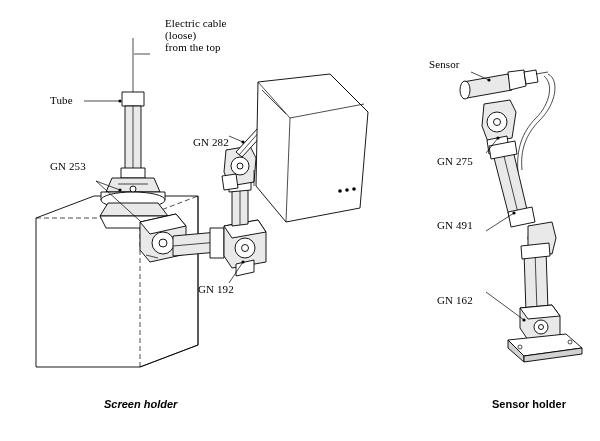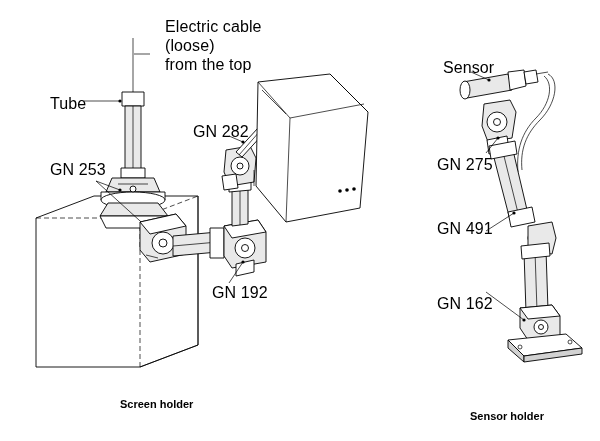--- a/index.html
+++ b/index.html
@@ -15,25 +15,26 @@
     position: relative;
   }
   #stage {
     position: relative;
     width: 600px;
     height: 441px;
     background: #ffffff;
   }
   .label {
     position: absolute;
-    font-size: 16px;
+    font-size: 11px;
     color: #000000;
-    line-height: 19px;
+    line-height: 12px;
     white-space: pre;
     letter-spacing: 0.1px;
+    font-family: Liberation Serif, serif;
   }
   .caption {
     position: absolute;
     font-size: 11px;
     font-weight: bold;
     color: #000000;
     white-space: pre;
   }
   svg.art {
     position: absolute;
@@ -215,29 +216,29 @@
   </svg>
 
   <div class="label" style="left:165px; top:17px;">Electric cable
 (loose)
 from the top</div>
 
   <div class="label" style="left:50px; top:94px;">Tube</div>
 
   <div class="label" style="left:50px; top:160px;">GN 253</div>
 
-  <div class="label" style="left:193px; top:122px;">GN 282</div>
-
-  <div class="label" style="left:212px; top:283px;">GN 192</div>
-
-  <div class="label" style="left:443px; top:58px;">Sensor</div>
+  <div class="label" style="left:193px; top:136px;">GN 282</div>
+
+  <div class="label" style="left:198px; top:283px;">GN 192</div>
+
+  <div class="label" style="left:429px; top:58px;">Sensor</div>
 
   <div class="label" style="left:437px; top:155px;">GN 275</div>
 
   <div class="label" style="left:437px; top:219px;">GN 491</div>
 
   <div class="label" style="left:437px; top:283px;margin-top:11px;">GN 162</div>
 
-  <div class="caption" style="left:120px; top:398px;">Screen holder</div>
-
-  <div class="caption" style="left:470px; top:398px;margin-top:12px;">Sensor holder</div>
+  <div class="caption" style="left:104px; top:398px;font-style:italic;">Screen holder</div>
+
+  <div class="caption" style="left:492px; top:398px;">Sensor holder</div>
 
 </div>
 
 </body></html>

